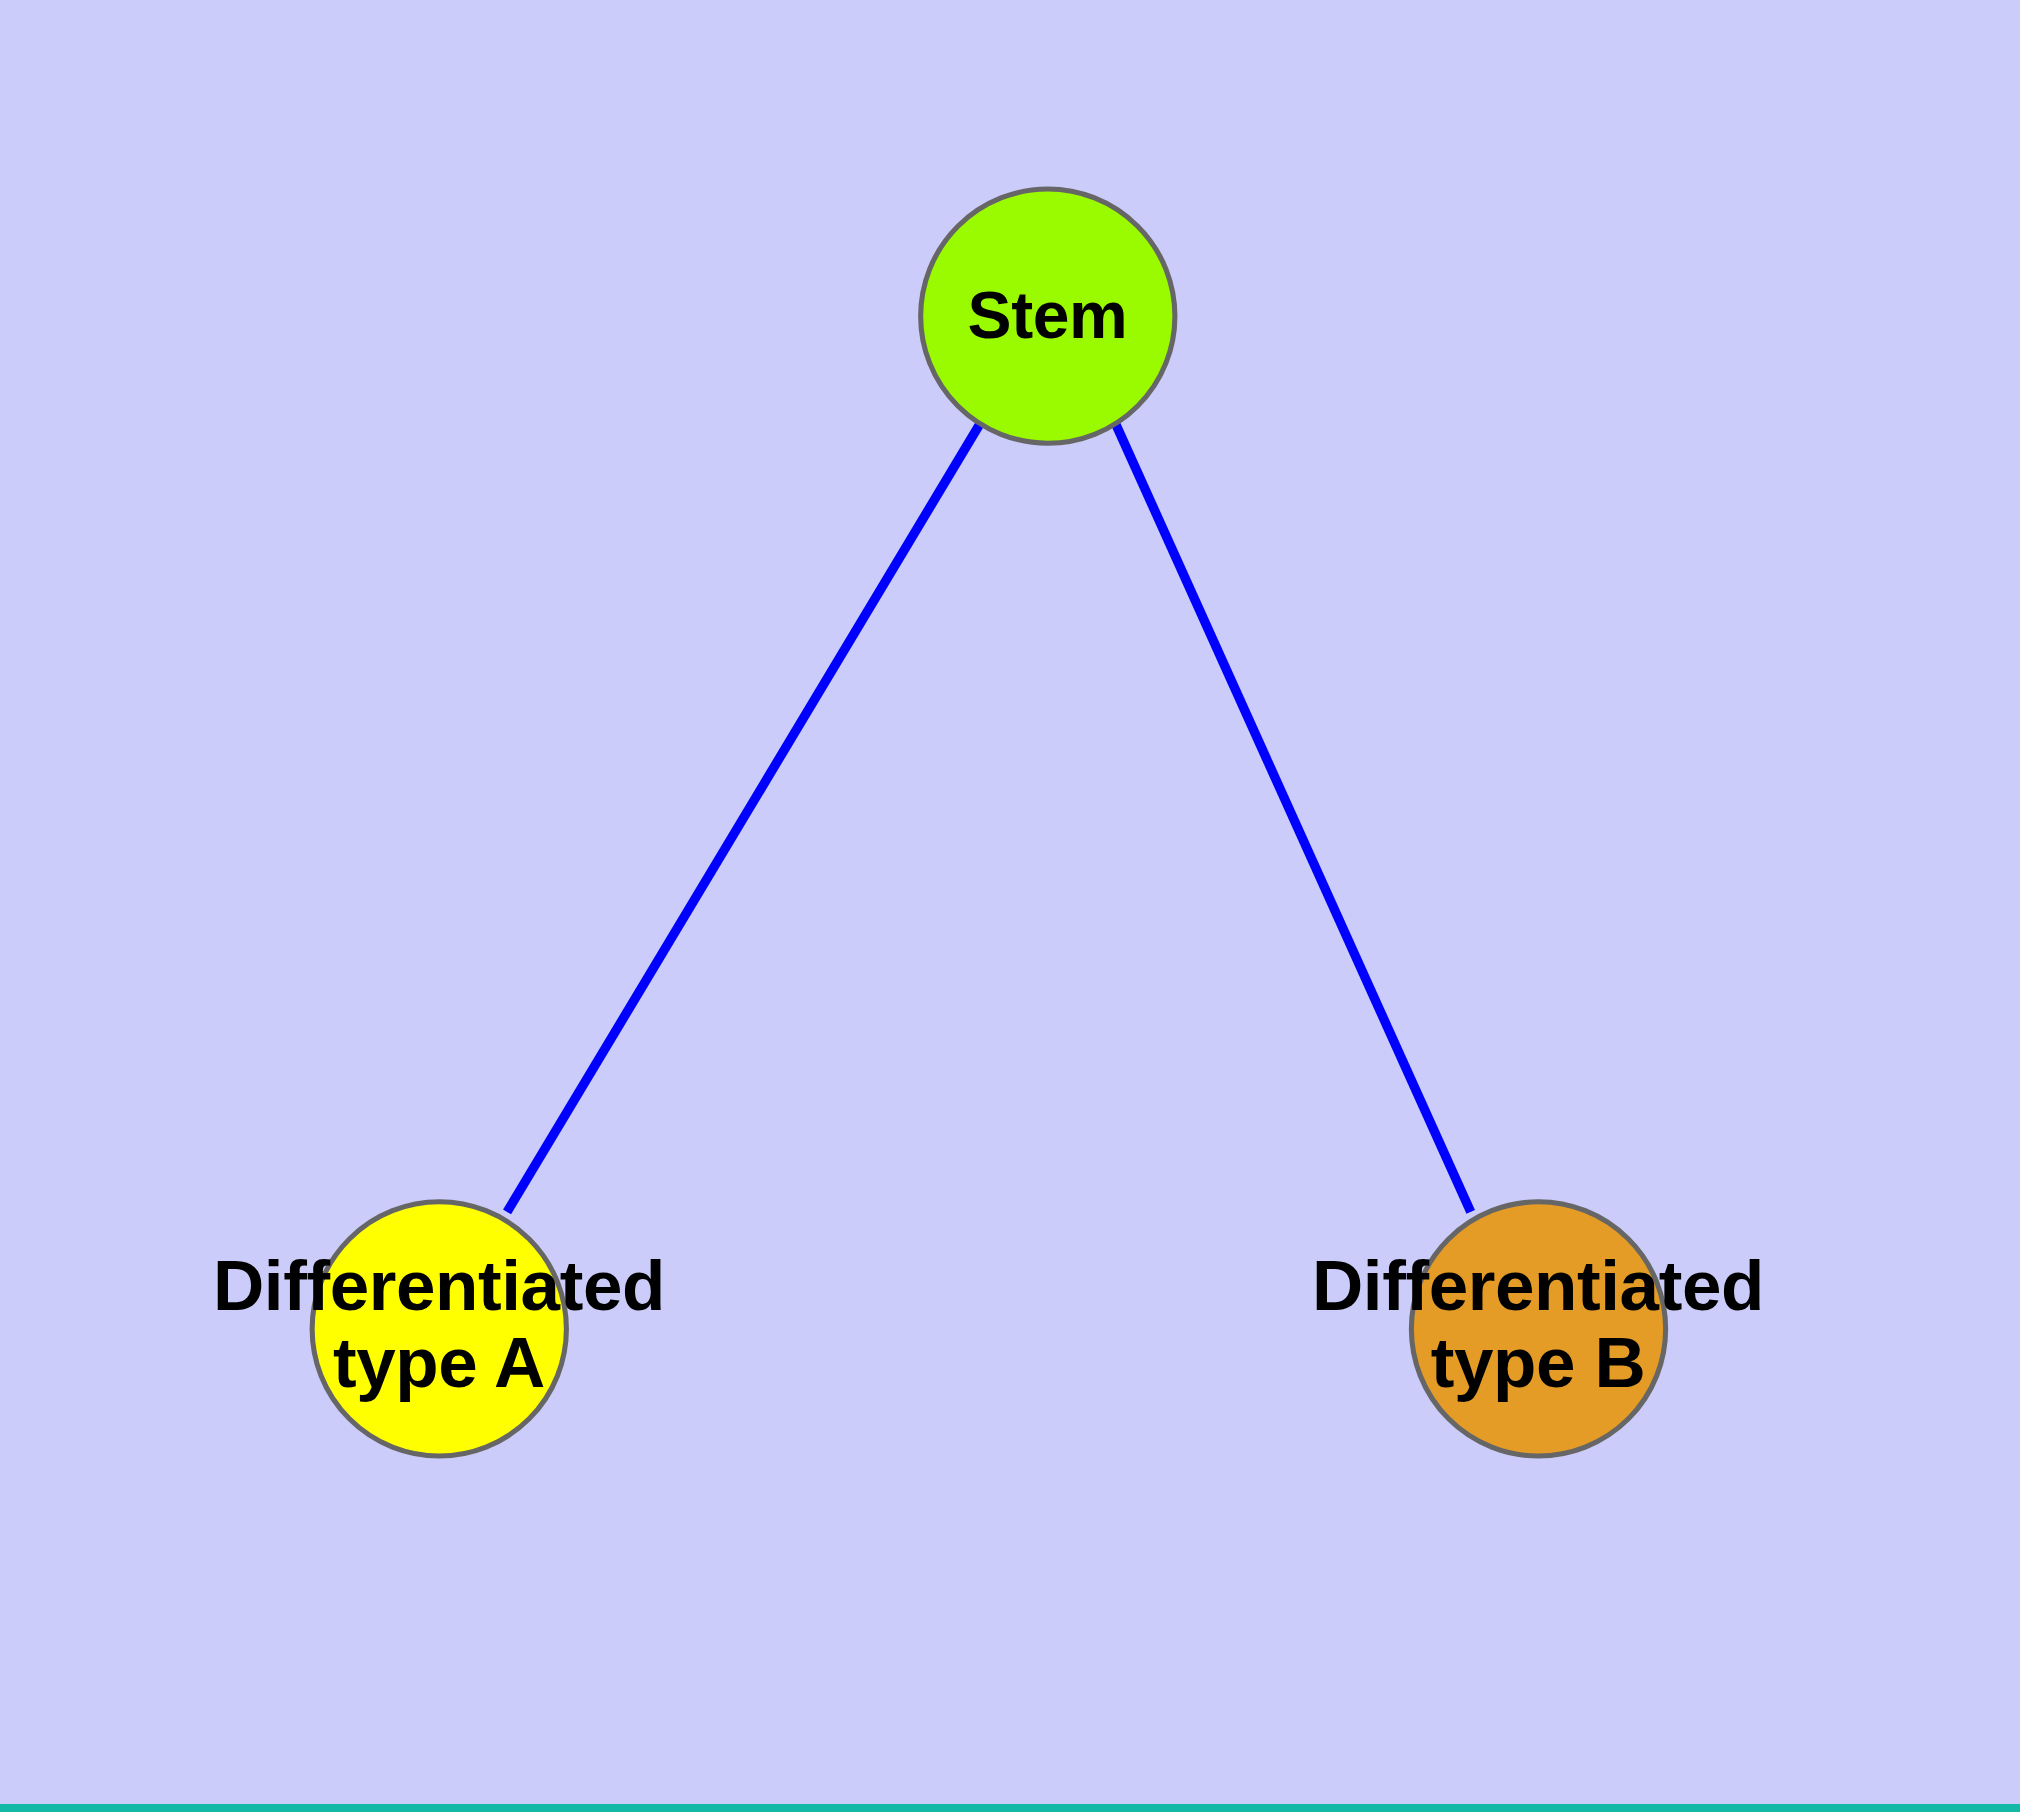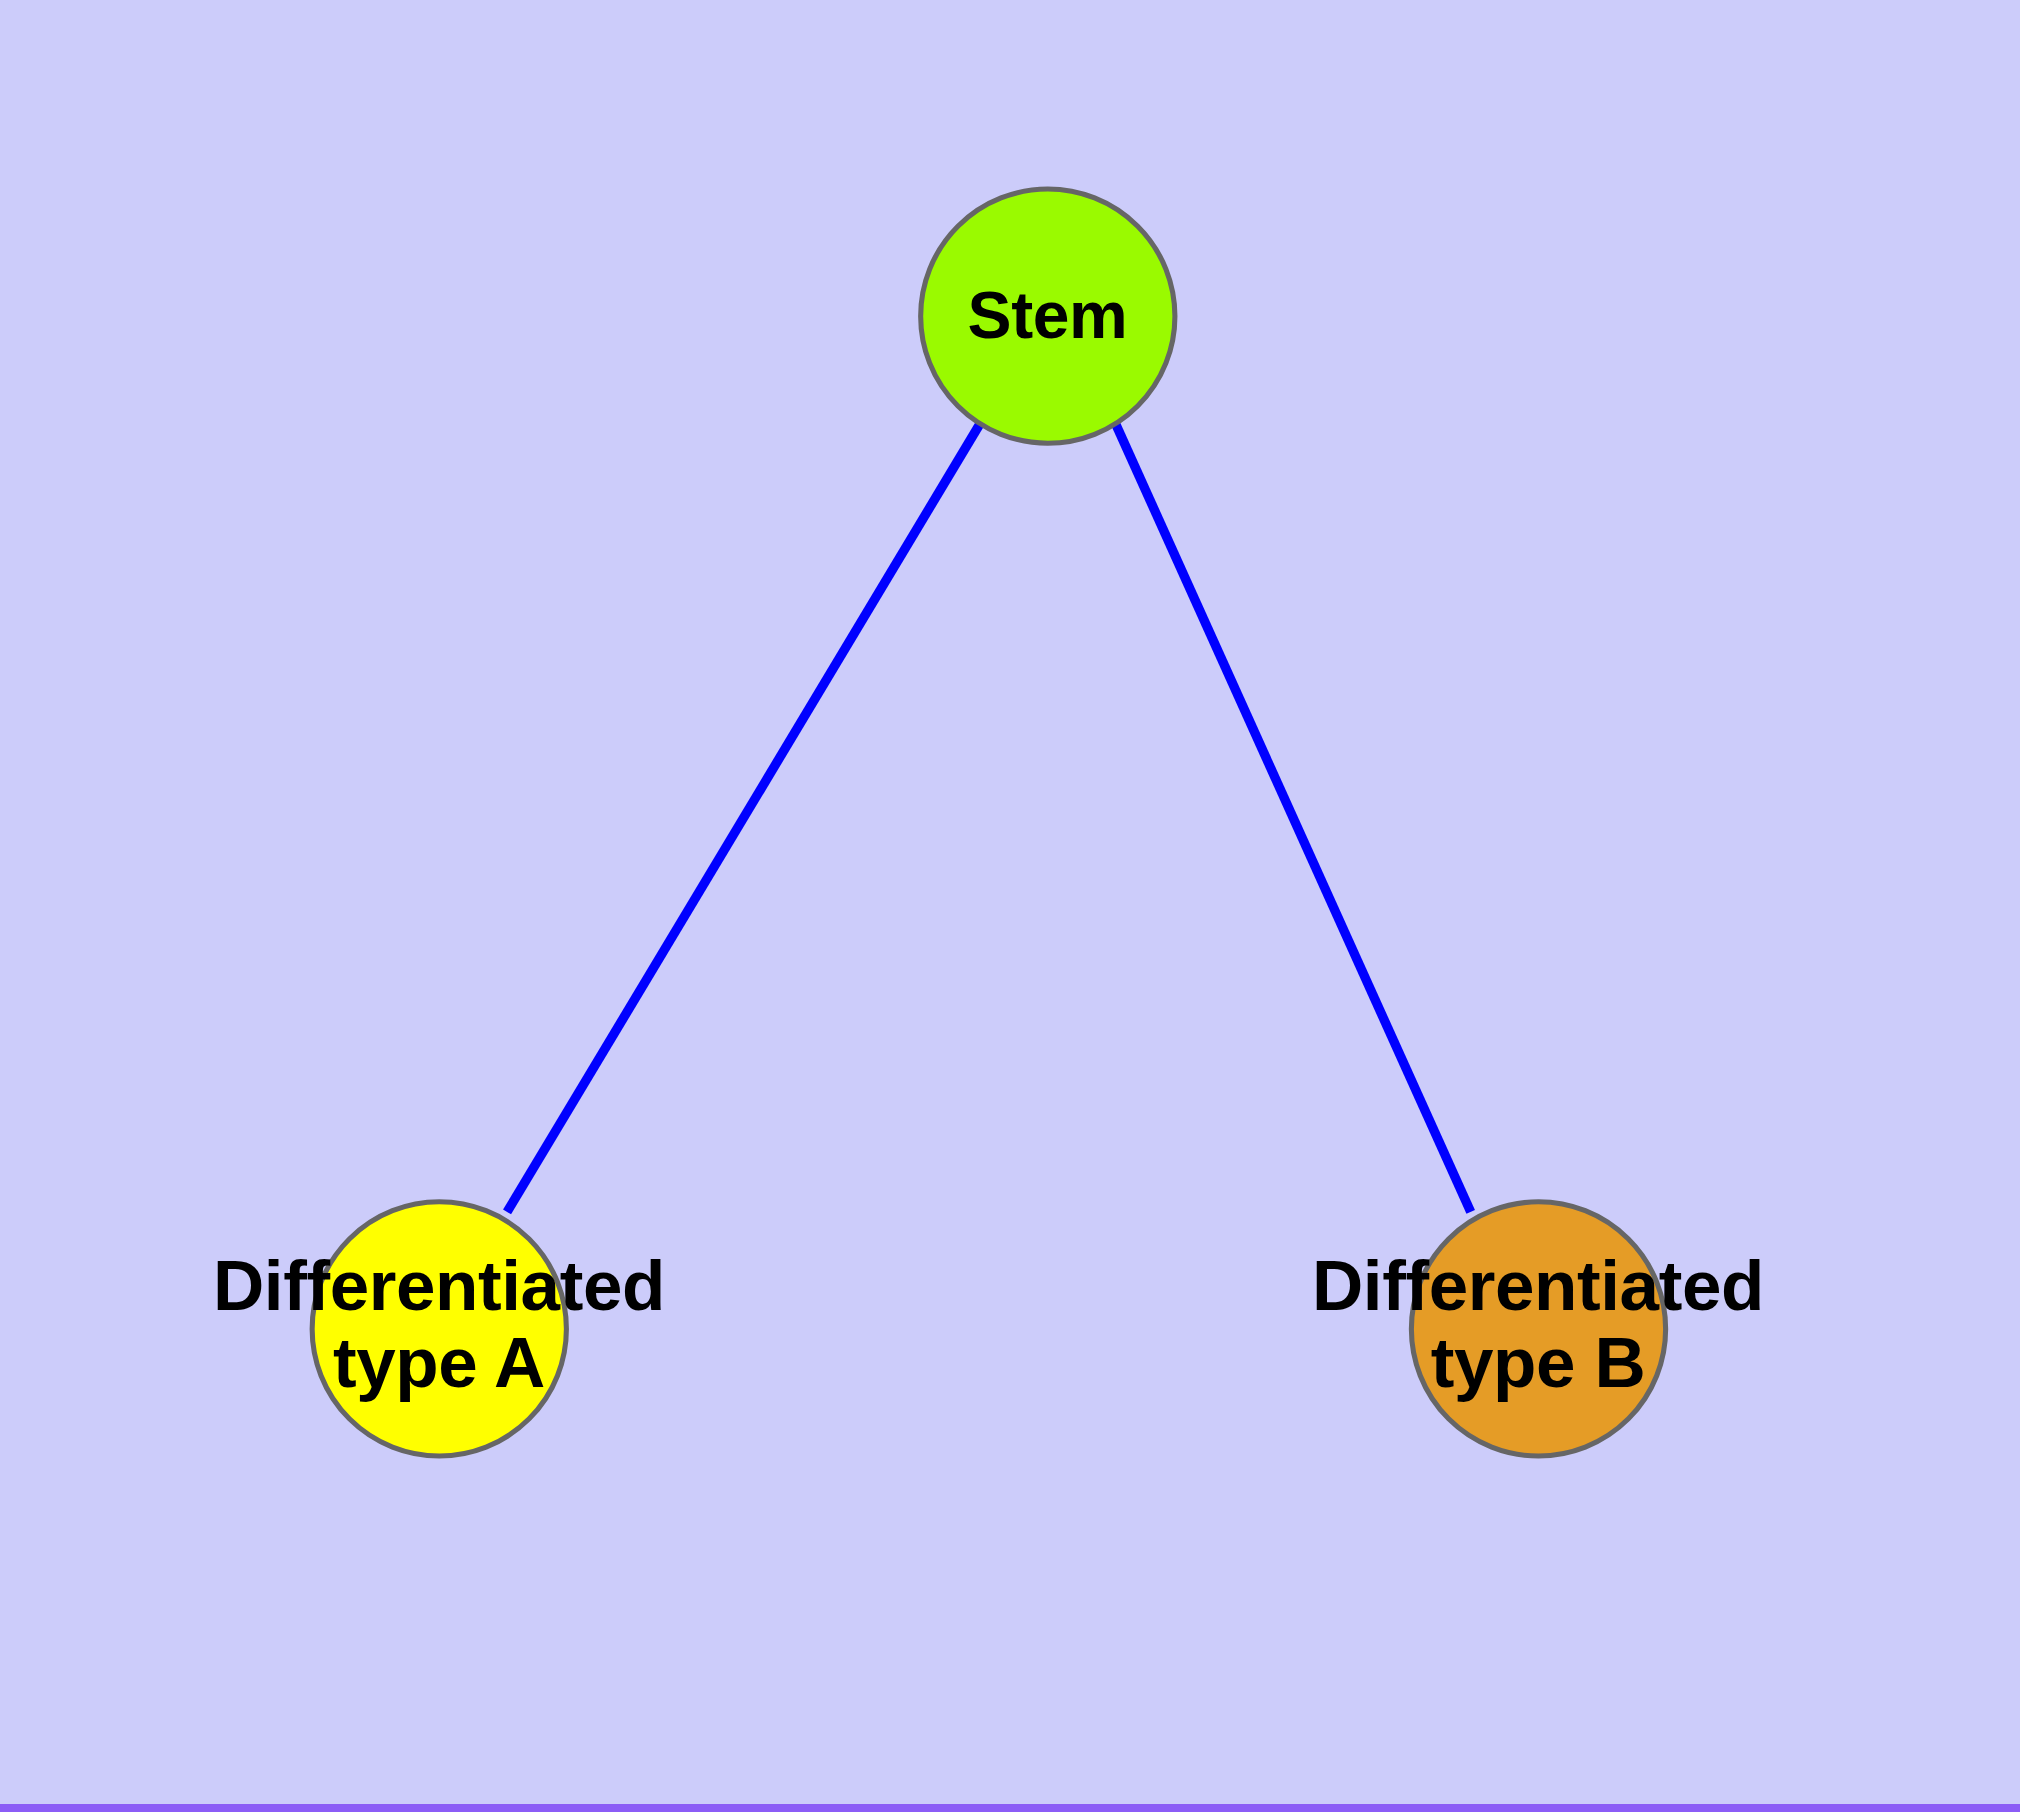--- a/index.html
+++ b/index.html
@@ -5,21 +5,21 @@
 <style>
   html, body {
     margin: 0;
     padding: 0;
     background: #ffffff;
   }
   #root {
     position: relative;
     width: 2021px;
     height: 1812px;
-    background: #8b5cf6;
+    background: #14b8a6;
     overflow: hidden;
     font-family: "Liberation Sans", "DejaVu Sans", sans-serif;
   }
   #canvas-bg {
     position: absolute;
     left: 0;
     top: 0;
     width: 2021px;
     height: 1804px;
     background: #ccccfa;

